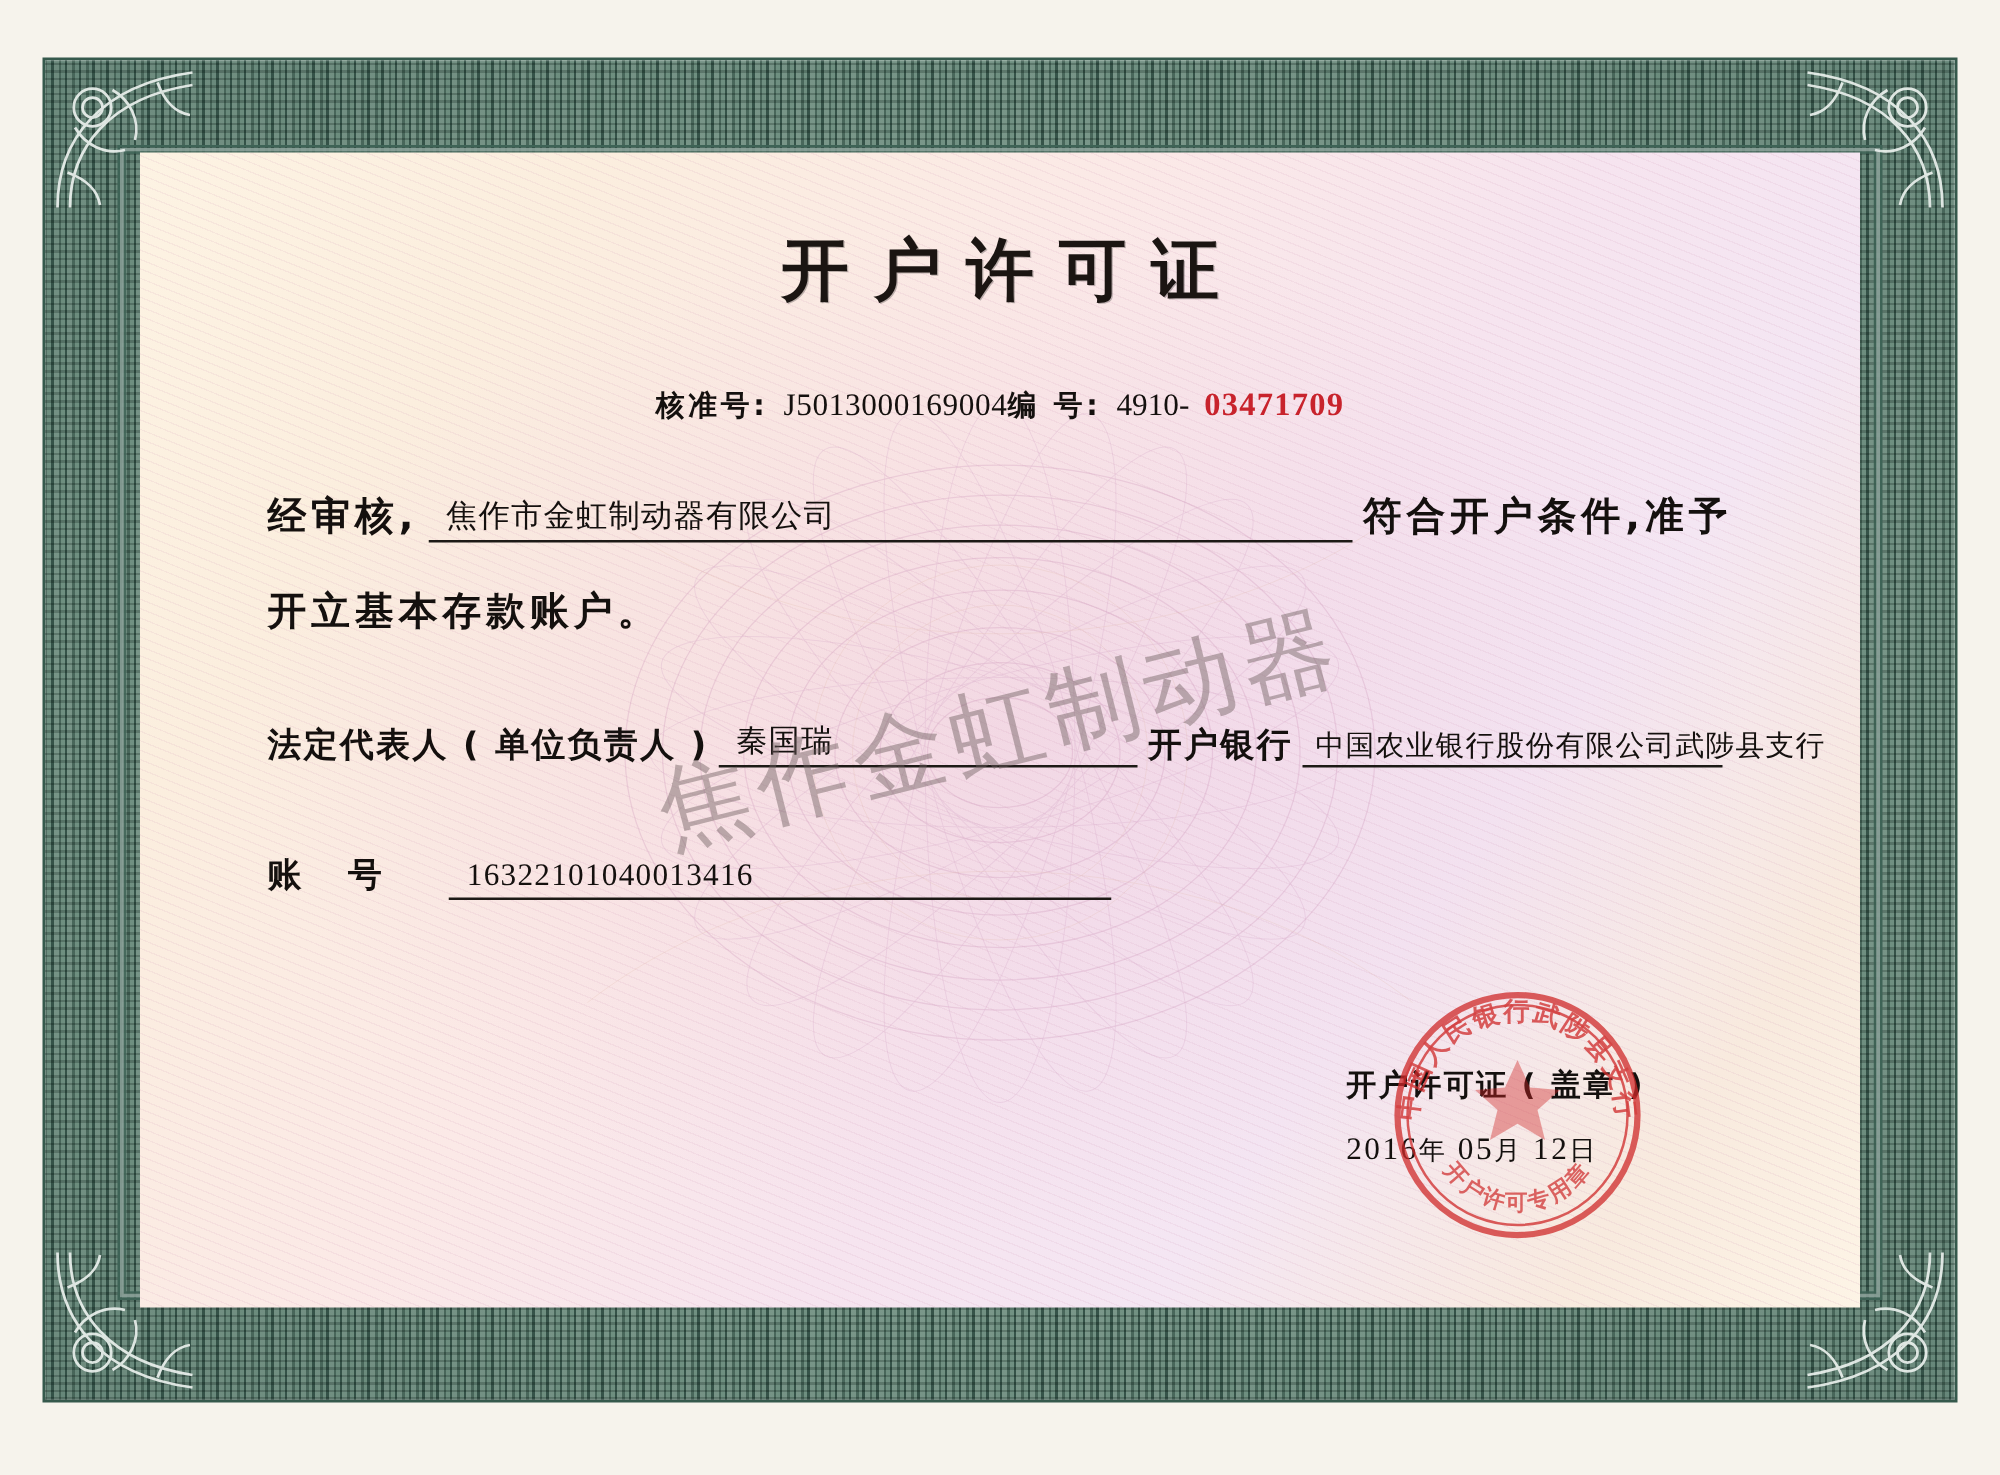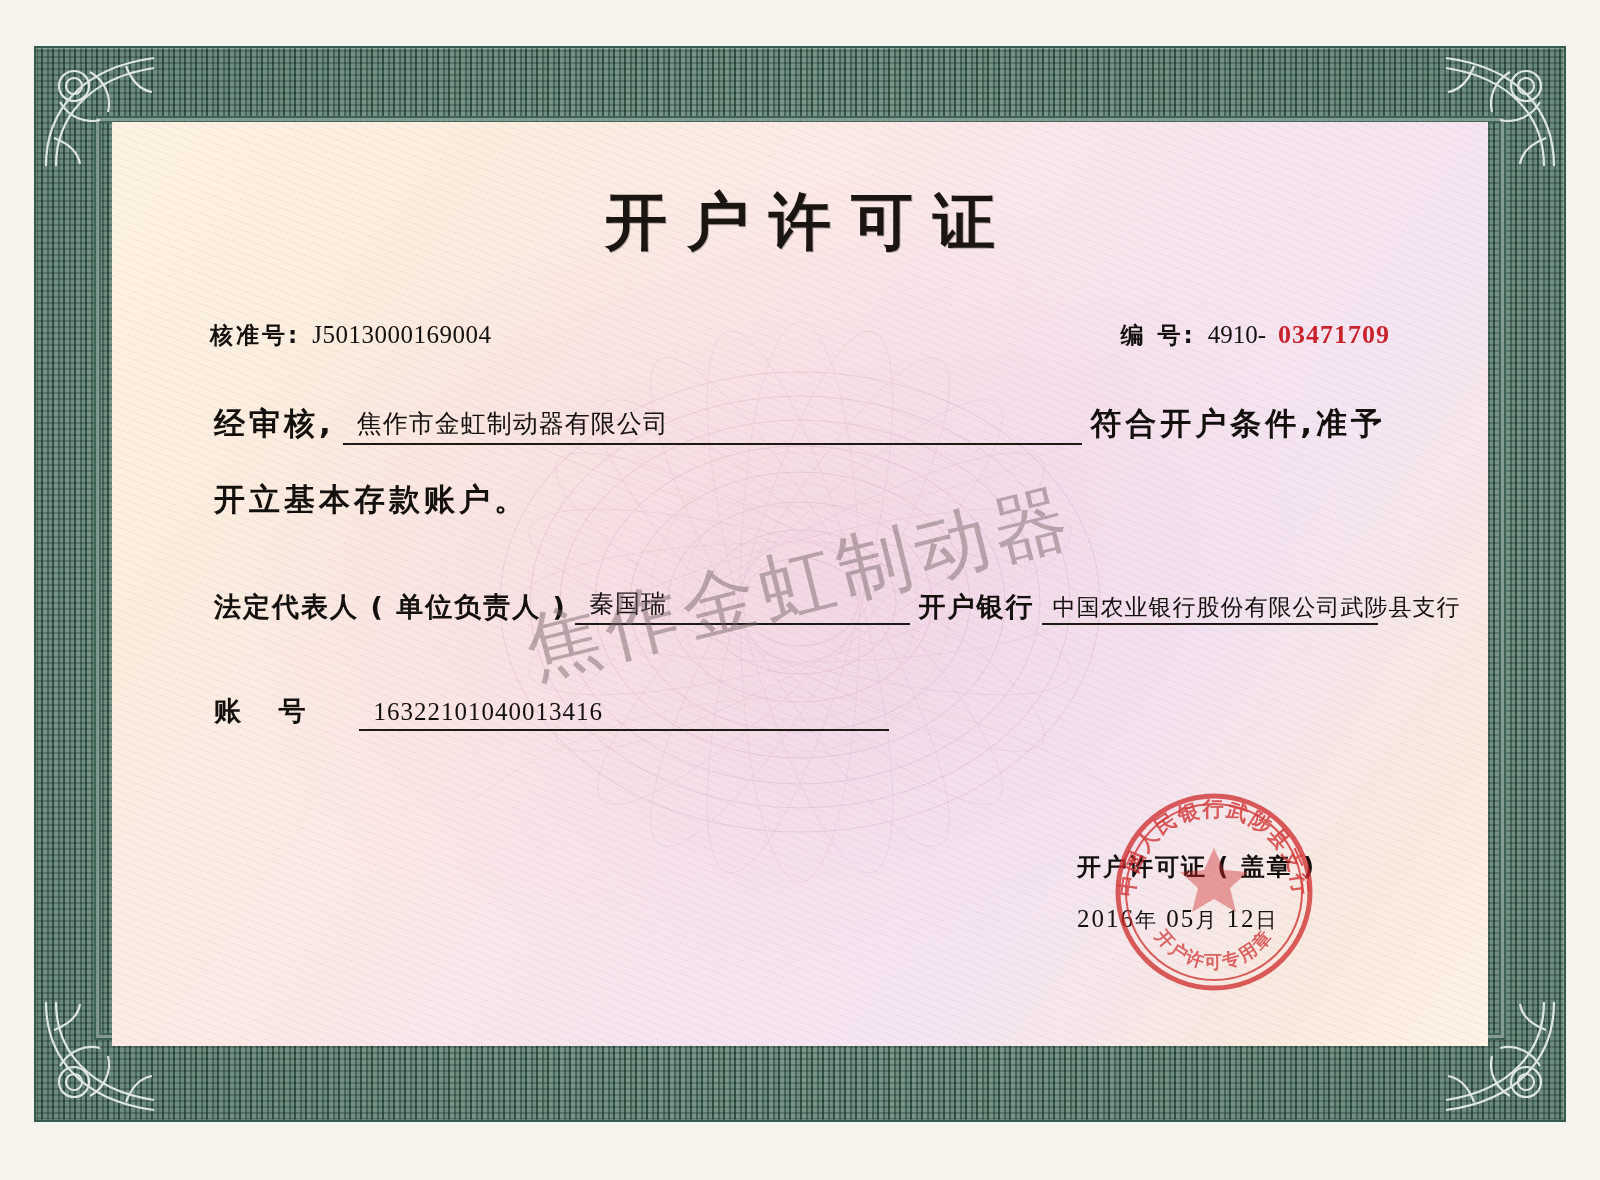--- a/index.html
+++ b/index.html
@@ -126,30 +126,30 @@
     inset: 0;
     padding: 0 68px;
     color: #14100e;
   }
 
   .title {
     text-align: center;
     margin-top: 58px;
     font-family: "DejaVu Sans", "Liberation Sans", sans-serif;
     font-weight: 700;
-    font-size: 62px;
+    font-size: 54px;
     letter-spacing: 20px;
     text-indent: 20px;
     color: #1b1512;
     text-shadow: 1px 1px 0 rgba(0,0,0,.25);
   }
 
   .row-nums {
     display: flex;
-    justify-content: space-between;
+    justify-content: center;
     align-items: baseline;
     margin-top: 56px;
     padding: 0 30px;
     font-size: 23px;
   }
   .label-cn {
     font-family: "DejaVu Sans", "Liberation Sans", sans-serif;
     font-weight: 700;
     letter-spacing: 3px;
   }

